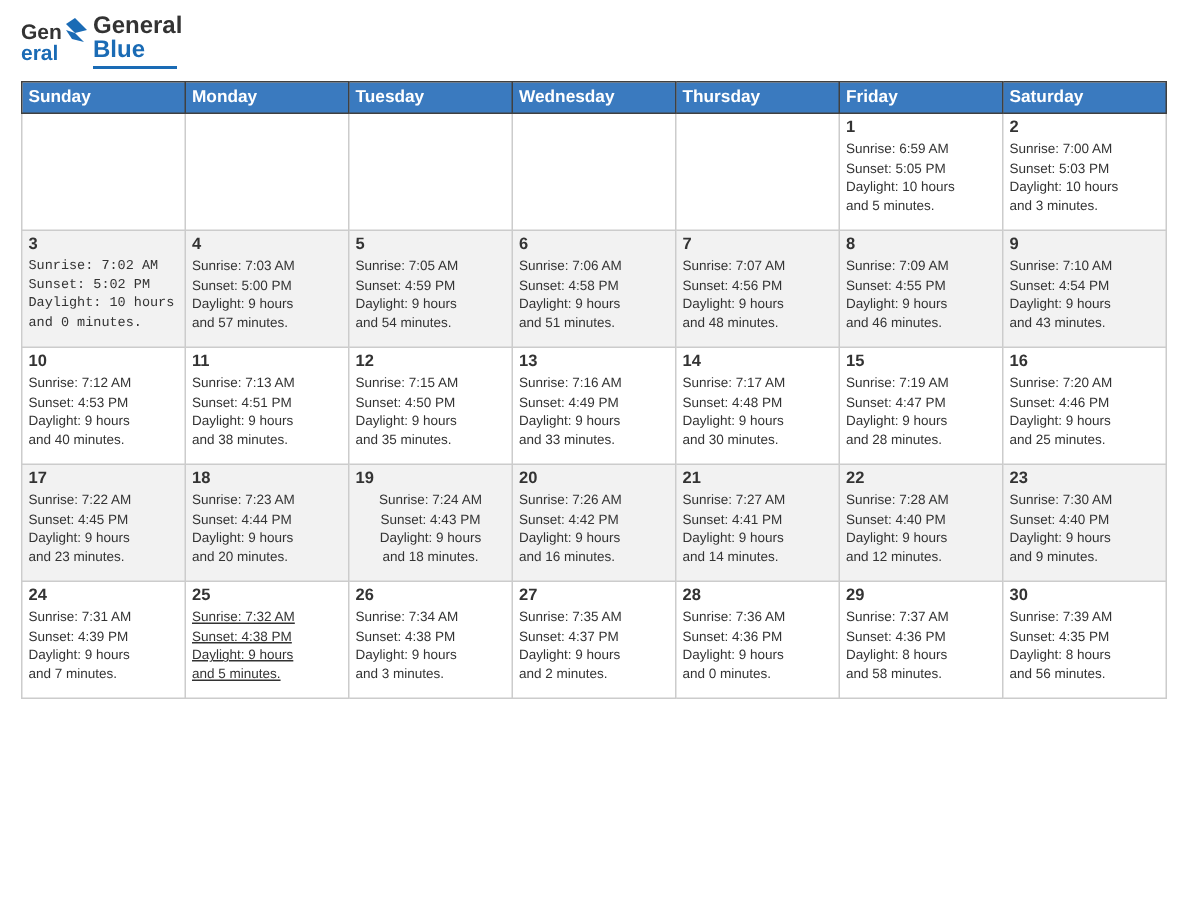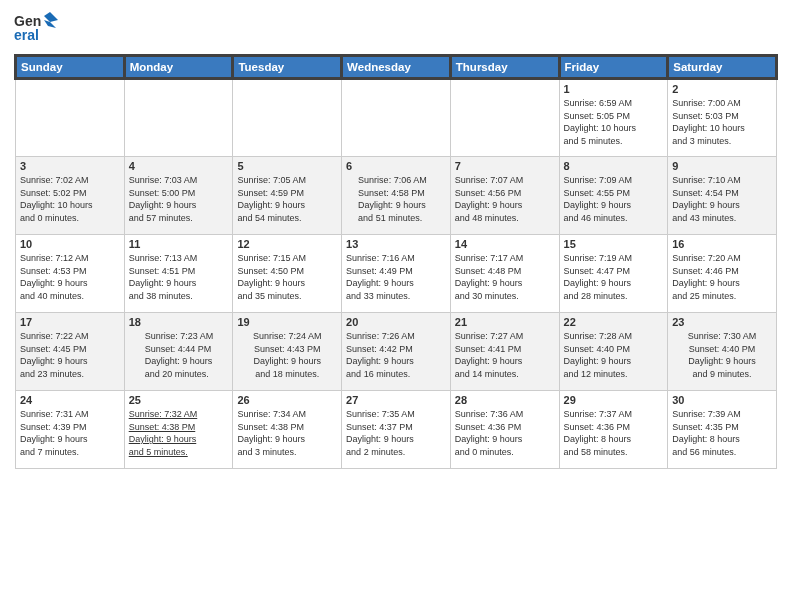--- a/index.html
+++ b/index.html
@@ -46,21 +46,21 @@
       border-collapse: collapse;
       table-layout: fixed;
     }
     thead tr th {
       background: #3a7abf;
       color: #fff;
       font-size: 11.5px;
       font-weight: bold;
       padding: 4px 4px;
       text-align: left;
-      border: 3px solid #404040;
+      border: 1px solid #404040;
     }
     tbody tr td {
       border: 1px solid #ccc;
       vertical-align: top;
       padding: 3px 4px;
       font-size: 9.5px;
       color: #333;
       background: #fff;
       height: 78px;
     }
@@ -98,20 +98,25 @@
       <div style="display:flex;align-items:center;gap:2px;">
         <div style="position:relative;width:44px;height:36px;">
           
           <svg width="44" height="36" viewBox="0 0 44 36">
             <text x="0" y="16" font-size="14" font-weight="bold" fill="#333">Gen</text>
             <text x="0" y="30" font-size="14" font-weight="bold" fill="#1a6bb5">eral</text>
 
             <polygon points="36,2 44,10 36,12 30,6" fill="#1a6bb5"></polygon>
             <polygon points="36,12 42,18 34,16 30,10" fill="#1a6bb5"></polygon>
           </svg>
+        </div>
+        <div style="display:flex;flex-direction:column;margin-left:2px;">
+          <span style="font-size:16px;font-weight:bold;color:#333;line-height:1;">General</span>
+          <span style="font-size:16px;font-weight:bold;color:#1a6bb5;line-height:1;">Blue</span>
+          <div style="width:56px;height:2px;background:#1a6bb5;margin-top:2px;"></div>
         </div>
       </div>
     </div>
     <div class="title-area">
       <div class="calendar-title"></div>
       <div class="calendar-subtitle"></div>
     </div>
   </div>
 
   <table>
@@ -144,42 +149,42 @@
             <span class="day-number">2</span>
             <div class="day-info" style="white-space: pre-line;">Sunrise: 7:00 AM
 Sunset: 5:03 PM
 Daylight: 10 hours
 and 3 minutes.</div>
           </td>
         </tr>
         <tr>
           <td>
             <span class="day-number">3</span>
-            <div class="day-info" style="white-space: pre-line;">Sunrise: 7:02 AM
+            <div class="day-info" style="white-space: pre-line; font-family: Liberation Mono, monospace;">Sunrise: 7:02 AM
 Sunset: 5:02 PM
 Daylight: 10 hours
 and 0 minutes.</div>
           </td>
           <td>
             <span class="day-number">4</span>
             <div class="day-info" style="white-space: pre-line;">Sunrise: 7:03 AM
 Sunset: 5:00 PM
 Daylight: 9 hours
 and 57 minutes.</div>
           </td>
           <td>
             <span class="day-number">5</span>
             <div class="day-info" style="white-space: pre-line;">Sunrise: 7:05 AM
 Sunset: 4:59 PM
 Daylight: 9 hours
 and 54 minutes.</div>
           </td>
           <td>
             <span class="day-number">6</span>
-            <div class="day-info" style="white-space: pre-line; margin-left: 12px;">Sunrise: 7:06 AM
+            <div class="day-info" style="white-space: pre-line;">Sunrise: 7:06 AM
 Sunset: 4:58 PM
 Daylight: 9 hours
 and 51 minutes.</div>
           </td>
           <td>
             <span class="day-number">7</span>
             <div class="day-info" style="white-space: pre-line;">Sunrise: 7:07 AM
 Sunset: 4:56 PM
 Daylight: 9 hours
 and 48 minutes.</div>
@@ -253,21 +258,21 @@
         <tr>
           <td>
             <span class="day-number">17</span>
             <div class="day-info" style="white-space: pre-line;">Sunrise: 7:22 AM
 Sunset: 4:45 PM
 Daylight: 9 hours
 and 23 minutes.</div>
           </td>
           <td>
             <span class="day-number">18</span>
-            <div class="day-info" style="white-space: pre-line; margin-left: 16px;">Sunrise: 7:23 AM
+            <div class="day-info" style="white-space: pre-line;">Sunrise: 7:23 AM
 Sunset: 4:44 PM
 Daylight: 9 hours
 and 20 minutes.</div>
           </td>
           <td>
             <span class="day-number">19</span>
             <div class="day-info" style="white-space: pre-line; text-align: center;">Sunrise: 7:24 AM
 Sunset: 4:43 PM
 Daylight: 9 hours
 and 18 minutes.</div>
@@ -288,21 +293,21 @@
           </td>
           <td>
             <span class="day-number">22</span>
             <div class="day-info" style="white-space: pre-line;">Sunrise: 7:28 AM
 Sunset: 4:40 PM
 Daylight: 9 hours
 and 12 minutes.</div>
           </td>
           <td>
             <span class="day-number">23</span>
-            <div class="day-info" style="white-space: pre-line; text-align: center;">Sunrise: 7:30 AM
+            <div class="day-info" style="white-space: pre-line;">Sunrise: 7:30 AM
 Sunset: 4:40 PM
 Daylight: 9 hours
 and 9 minutes.</div>
           </td>
         </tr>
         <tr>
           <td>
             <span class="day-number">24</span>
             <div class="day-info" style="white-space: pre-line;">Sunrise: 7:31 AM
 Sunset: 4:39 PM

